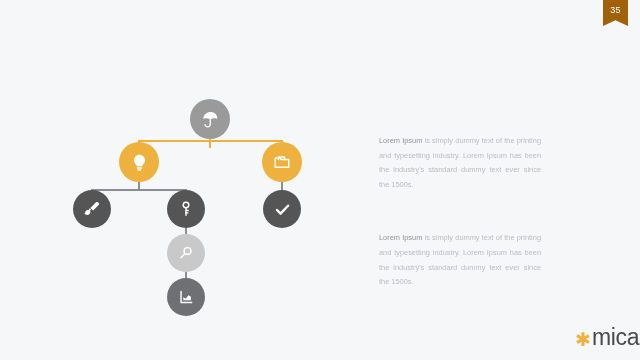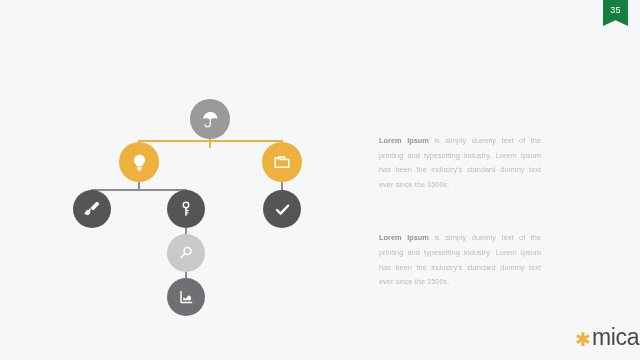--- a/index.html
+++ b/index.html
@@ -15,21 +15,21 @@
     position: relative;
   }
 
   
   #page-ribbon {
     position: absolute;
     top: 0;
     left: 603px;
     width: 25px;
     height: 26px;
-    background: #15803d;
+    background: #a16207;
     -webkit-clip-path: polygon(0 0, 100% 0, 100% 100%, 50% 78%, 0 100%);
     clip-path: polygon(0 0, 100% 0, 100% 100%, 50% 78%, 0 100%);
     display: flex;
     align-items: flex-start;
     justify-content: center;
   }
   #page-ribbon .num {
     margin-top: 6px;
     font-size: 9px;
     color: #ffffff;
@@ -72,21 +72,21 @@
   .para {
     font-size: 7.4px;
     line-height: 14.6px;
     color: #b9bcc2;
     text-align: justify;
     margin: 0;
   }
   .para + .para { margin-top: 39px; }
   .para b {
     color: #8f939a;
-    font-weight: bold;
+    font-weight: normal;
   }
 
   
   #logo {
     position: absolute;
     left: 575px;
     top: 327px;
     display: flex;
     align-items: center;
     height: 20px;

